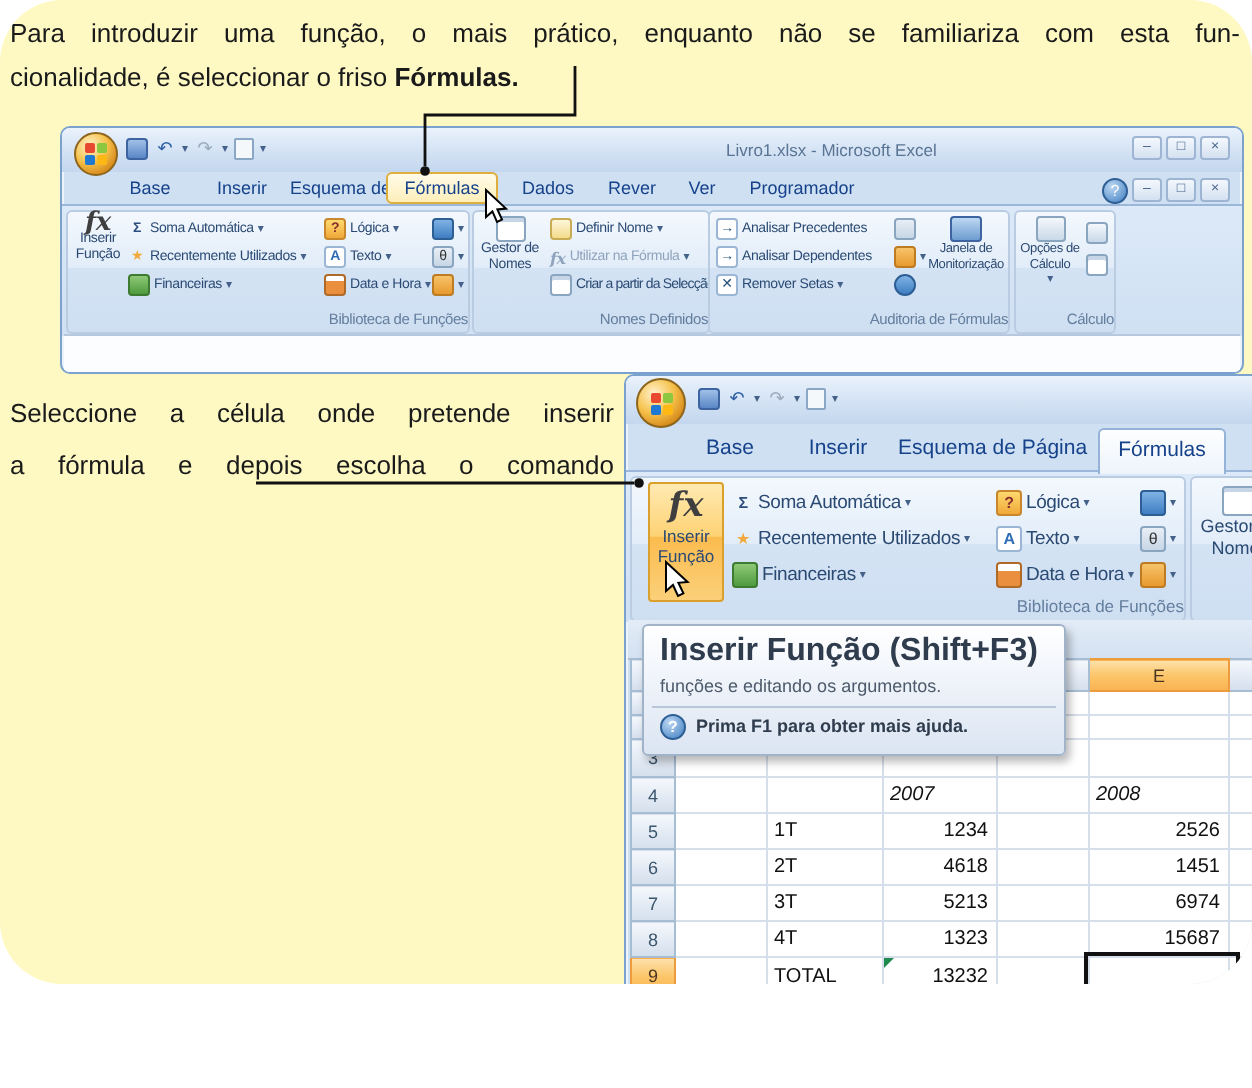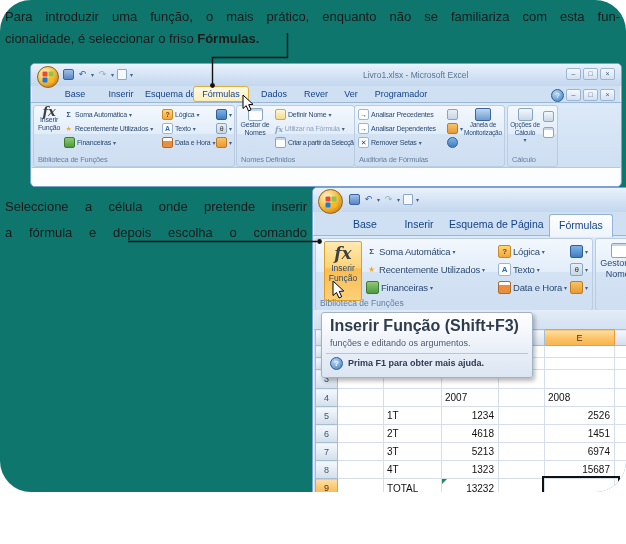--- a/index.html
+++ b/index.html
@@ -1,16 +1,16 @@
 <!DOCTYPE html>
 <html><head>
 <meta charset="utf-8">
 <style>
   html,body{margin:0;padding:0;background:#fff;}
-  .page{position:relative;width:626px;height:492px;background:#0f766e;overflow:hidden;
+  .page{position:relative;width:626px;height:492px;background:#fef9c3;overflow:hidden;
         font-family:"Liberation Sans",sans-serif;color:#1a1a1a;border-radius:31px;}
   
   .intro{position:absolute;left:5px;top:6px;width:615px;font-size:13px;line-height:22px;}
   .jline{text-align:justify;text-align-last:justify;}
   .step2{position:absolute;left:5px;top:194px;width:302px;font-size:13px;line-height:26px;}
   b{font-weight:bold;}
   
   .win{position:absolute;border:1px solid #7ba2cf;background:#cfe0f2;overflow:hidden;
        border-radius:5px;box-shadow:0 0 0 1px rgba(255,255,255,.6) inset;}
   .titlebar{position:absolute;left:0;top:0;right:0;background:linear-gradient(#eaf2fc,#d3e2f4 55%,#c3d7ee);}
@@ -35,21 +35,21 @@
       color:#fff;font-size:8px;line-height:11px;text-align:center;border:1px solid #2d5e94;}
   .tabsrow{position:absolute;left:0;right:0;}
   .tab{position:absolute;font-size:9px;color:#15428b;text-align:center;white-space:nowrap;}
   .tab2{position:absolute;font-size:10.5px;color:#15428b;text-align:center;white-space:nowrap;}
   .tabhl{border:1px solid #e0ae3c;border-radius:3px;background:linear-gradient(#fffbe9,#fdeeb9);}
   .tabsel{background:linear-gradient(#fdfeff,#eef4fb);border:1px solid #95b3d7;border-bottom:none;
           border-radius:3px 3px 0 0;z-index:3;}
   .rib{position:absolute;left:0;right:0;background:linear-gradient(#dce9f8,#cfe0f3);border-top:1px solid #9ab6d9;}
   .grp{position:absolute;border:1px solid #b9cce2;border-radius:3px;
        background:linear-gradient(180deg,#f3f8fd,#e2edf9 46%,#d3e3f4 47%,#cfdff2);}
-  .glabel{position:absolute;left:4px;right:0;text-align:left;color:#647e9e;white-space:nowrap;}
+  .glabel{position:absolute;left:16px;right:0;text-align:right;color:#647e9e;white-space:nowrap;}
   .rbtn{position:absolute;display:flex;align-items:center;gap:2px;white-space:nowrap;color:#2b4a73;}
   .bigbtn{position:absolute;display:flex;flex-direction:column;align-items:center;justify-content:flex-start;
           text-align:center;color:#2b4a73;}
   .fxg{font-family:"DejaVu Serif",serif;font-style:italic;font-weight:bold;color:#3f3f3f;}
   .ic{display:inline-block;width:9px;height:9px;border-radius:2px;flex:none;
       font-size:7px;line-height:9px;text-align:center;}
   .ic.s2{width:11px;height:11px;font-size:8px;line-height:11px;}
   .sigma{color:#2c4d7c;font-weight:bold;background:none;}
   .star{color:#f2a93b;background:none;}
   .bookg{background:linear-gradient(#8fc977,#4e9a3e);border:1px solid #3d7b31;}
@@ -90,21 +90,21 @@
   
   .sheet{position:absolute;left:2px;top:141px;z-index:1;}
   table.grid{border-collapse:collapse;table-layout:fixed;width:314px;font-size:10px;color:#111;}
   .grid td,.grid th{padding:0;overflow:hidden;border:1px solid #d6dee9;background:#fff;font-weight:normal;}
   .grid th{background:linear-gradient(#f4f8fc,#e2eaf4 55%,#d4dfec);border:1px solid #a7bdd4;
            color:#3c566e;font-size:9px;}
   .grid th.or{background:linear-gradient(#fde0a9,#fcc568 50%,#f9b251);border-color:#ec9b3f;color:#4a3520;}
   .lb{text-align:left;padding-left:3px !important;}
   .num{text-align:right;padding-right:4px !important;}
   .bu{font-weight:bold;text-decoration:underline;}
-  .bo{font-weight:bold;}
+  .bo{font-weight:bold;font-style:italic;}
   .nowrap{white-space:nowrap;overflow:visible !important;position:relative;z-index:2;}
   .selcell{position:absolute;left:229px;top:288px;width:74px;height:22px;border:2px solid #111;z-index:3;background:transparent;}
   .handle{position:absolute;right:-3px;bottom:-3px;width:4px;height:4px;background:#111;border:1px solid #fff;}
   .gtri{position:absolute;left:129px;top:291px;width:0;height:0;z-index:2;
         border-top:5px solid #1f8a4d;border-right:5px solid transparent;}
   
   .tooltip{position:absolute;left:8px;top:124px;width:212px;height:66px;z-index:10;box-sizing:border-box;
            background:linear-gradient(#ffffff,#e9eff8 60%,#dbe5f2);border:1px solid #a1b3c9;border-radius:3px;
            box-shadow:2px 3px 4px rgba(0,0,0,.28);padding:4px 8px;}
   .tt-title{font-size:16px;font-weight:bold;color:#2f3c4d;}

